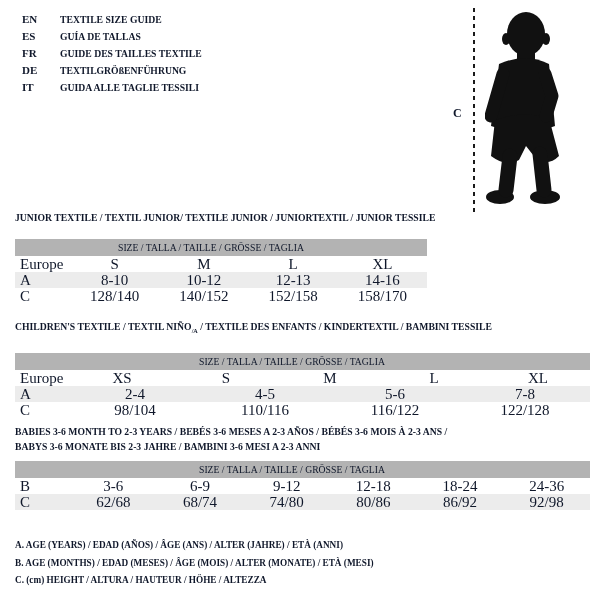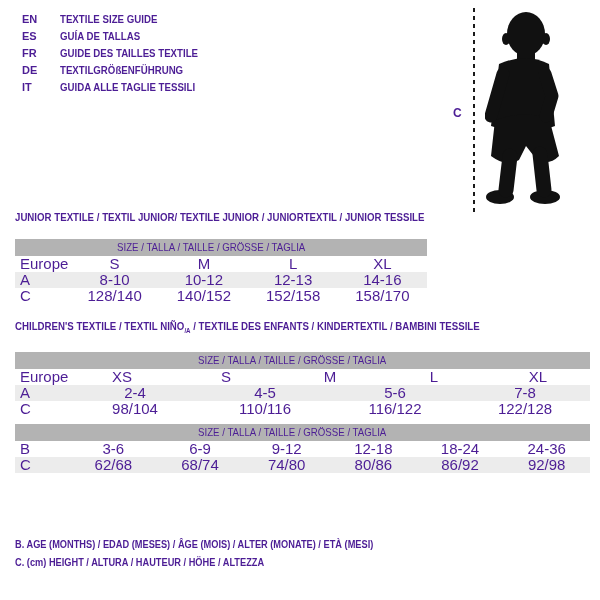--- a/index.html
+++ b/index.html
@@ -1,18 +1,18 @@
 <!DOCTYPE html>
 <html><head>
 <meta charset="utf-8">
 <style>
   html,body{margin:0;padding:0;background:#fff;}
   .canvas{
     position:relative;width:600px;height:600px;background:#ffffff;
-    font-family:Liberation Sans, sans-serif;color:#4c1d95;overflow:hidden;
+    font-family:Liberation Serif, serif;color:#0f172a;overflow:hidden;
   }
   .cond{display:inline-block;transform:scaleX(0.88);transform-origin:0 50%;white-space:nowrap;}
 
   
   .langs{position:absolute;left:22px;top:11px;}
   .lang-row{display:flex;line-height:17px;font-size:11px;font-weight:bold;}
   .lang-code{width:38px;}
 
   
   .c-label{position:absolute;left:453px;top:106px;font-size:12px;font-weight:bold;}
@@ -133,20 +133,24 @@
       </div>
       <div class="t-row">
         <span class="t-label">C</span>
         <span class="t-cell">98/104</span>
         <span class="t-cell">110/116</span>
         <span class="t-cell">116/122</span>
         <span class="t-cell">122/128</span>
       </div>
     </div>
   <div class="section" id="sec-babies">
+      <div class="s-title">
+        <div><span class="cond">BABIES 3-6 MONTH TO 2-3 YEARS / BEBÉS 3-6 MESES A 2-3 AÑOS / BÉBÉS 3-6 MOIS À 2-3 ANS /</span></div>
+        <div><span class="cond">BABYS 3-6 MONATE BIS 2-3 JAHRE / BAMBINI 3-6 MESI A 2-3 ANNI</span></div>
+      </div>
       <div class="size-bar"><span class="cond">SIZE / TALLA / TAILLE / GRÖSSE / TAGLIA</span></div>
       <div class="t-row">
         <span class="t-label">B</span>
         <span class="t-cell">3-6</span>
         <span class="t-cell">6-9</span>
         <span class="t-cell">9-12</span>
         <span class="t-cell">12-18</span>
         <span class="t-cell">18-24</span>
         <span class="t-cell">24-36</span>
       </div>
@@ -155,16 +159,17 @@
         <span class="t-cell">62/68</span>
         <span class="t-cell">68/74</span>
         <span class="t-cell">74/80</span>
         <span class="t-cell">80/86</span>
         <span class="t-cell">86/92</span>
         <span class="t-cell">92/98</span>
       </div>
     </div>
 
   <div id="legend">
+      <div class="legend-line"><span class="cond">A. AGE (YEARS) / EDAD (AÑOS) / ÂGE (ANS) / ALTER (JAHRE) / ETÀ (ANNI)</span></div>
       <div class="legend-line"><span class="cond">B. AGE (MONTHS) / EDAD (MESES) / ÂGE (MOIS) / ALTER (MONATE) / ETÀ (MESI)</span></div>
       <div class="legend-line"><span class="cond">C. (cm) HEIGHT / ALTURA / HAUTEUR / HÖHE / ALTEZZA</span></div>
     </div>
 </div>
 
 </body></html>

